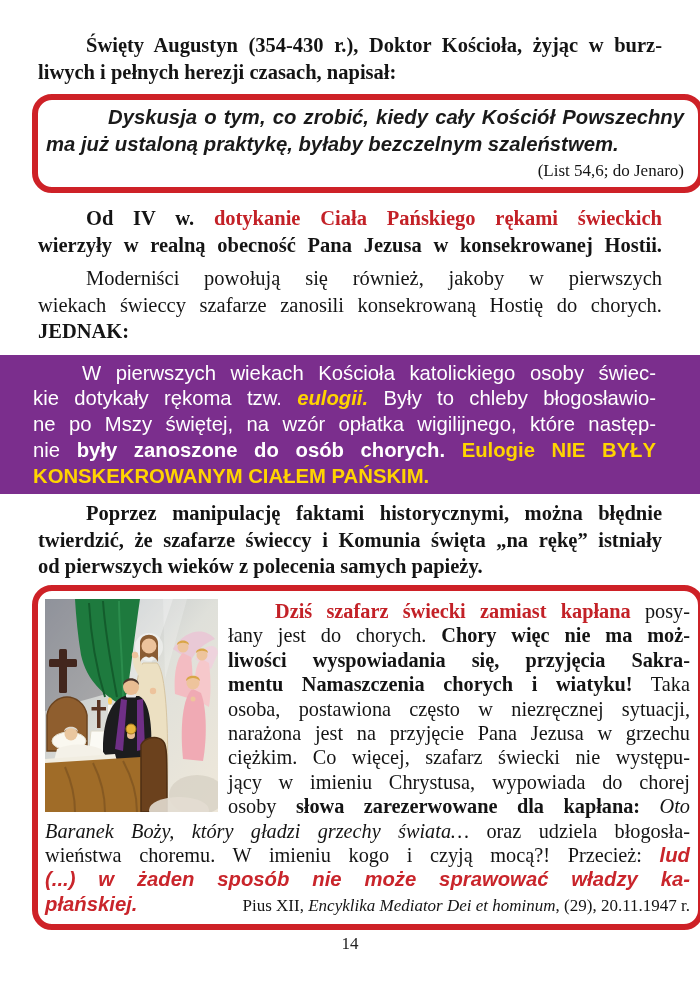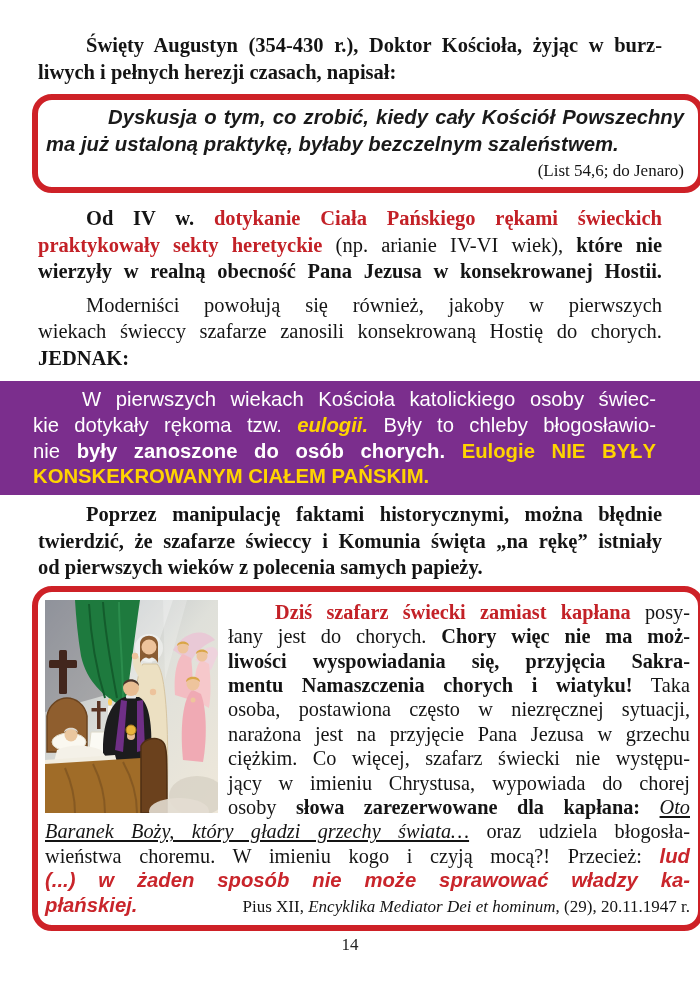--- a/index.html
+++ b/index.html
@@ -25,21 +25,21 @@
   .mt-sick{margin-top:5px;}
 
   
   .ln{display:block;text-align:justify;text-align-last:justify;-moz-text-align-last:justify;}
   .ln.end{text-align-last:left;-moz-text-align-last:left;}
   .ln.right{text-align-last:right;-moz-text-align-last:right;}
   .ln.ind{text-indent:48px;}
 
   
   .s-b{font-weight:700;}
-  .s-i{font-style:italic;text-decoration:underline;}
+  .s-i{font-style:italic;}
   .s-rb{font-weight:700;color:#c32127;}
   .s-rsi{font-weight:700;font-style:italic;color:#c9252b;font-family:"Liberation Sans",sans-serif;font-size:20.3px;}
   .s-wb{font-weight:700;}
   .s-yb{font-weight:700;color:#ffd400;}
   .s-ybi{font-weight:700;font-style:italic;color:#ffd400;}
   .s-cite{font-family:"Liberation Serif",serif;font-weight:400;font-style:normal;color:#141414;font-size:17px;}
   .s-citei{font-family:"Liberation Serif",serif;font-weight:400;font-style:italic;color:#141414;font-size:17px;}
 
   
   .redbox{
@@ -90,33 +90,33 @@
     </div>
 
   <div class="redbox quote-box mt-quote">
       <div class="ln ind"><span>Dyskusja o tym, co zrobić, kiedy cały Kościół Powszechny</span></div>
       <div class="ln end"><span>ma już ustaloną praktykę, byłaby bezczelnym szaleństwem.</span></div>
       <div class="ln right cite-line"><span class="s-cite">(List 54,6; do Jenaro)</span></div>
     </div>
 
   <div class="col para mt-heretics">
       <div class="ln ind"><span class="s-b">Od IV w. </span><span class="s-rb">dotykanie Ciała Pańskiego rękami świeckich</span></div>
-      <div class="ln"><span class="s-rb">praktykowały sekty heretyckie </span><span>(np. arianie IV-VI wiek), </span><span class="s-b">które nie</span></div>
       <div class="ln"><span class="s-b">wierzyły w realną obecność Pana Jezusa w konsekrowanej Hostii.</span></div>
     </div>
 
   <div class="col para mt-modern">
       <div class="ln ind"><span>Moderniści powołują się również, jakoby w pierwszych</span></div>
       <div class="ln"><span>wiekach świeccy szafarze zanosili konsekrowaną Hostię do chorych.</span></div>
       <div class="ln end"><span class="s-b">JEDNAK:</span></div>
     </div>
 
   <div class="purplebox mt-purple">
       <div class="ln ind"><span>W pierwszych wiekach Kościoła katolickiego osoby świec-</span></div>
       <div class="ln"><span>kie dotykały rękoma tzw. </span><span class="s-ybi">eulogii.</span><span> Były to chleby błogosławio-</span></div>
+      <div class="ln"><span>ne po Mszy świętej, na wzór opłatka wigilijnego, które następ-</span></div>
       <div class="ln"><span>nie </span><span class="s-wb">były zanoszone do osób chorych. </span><span class="s-yb">Eulogie NIE BYŁY</span></div>
       <div class="ln end"><span class="s-yb">KONSKEKROWANYM CIAŁEM PAŃSKIM.</span></div>
     </div>
 
   <div class="col para mt-manip">
       <div class="ln ind"><span class="s-b">Poprzez manipulację faktami historycznymi, można błędnie</span></div>
       <div class="ln"><span class="s-b">twierdzić, że szafarze świeccy i Komunia święta „na rękę” istniały</span></div>
       <div class="ln end"><span class="s-b">od pierwszych wieków z polecenia samych papieży.</span></div>
     </div>
 

